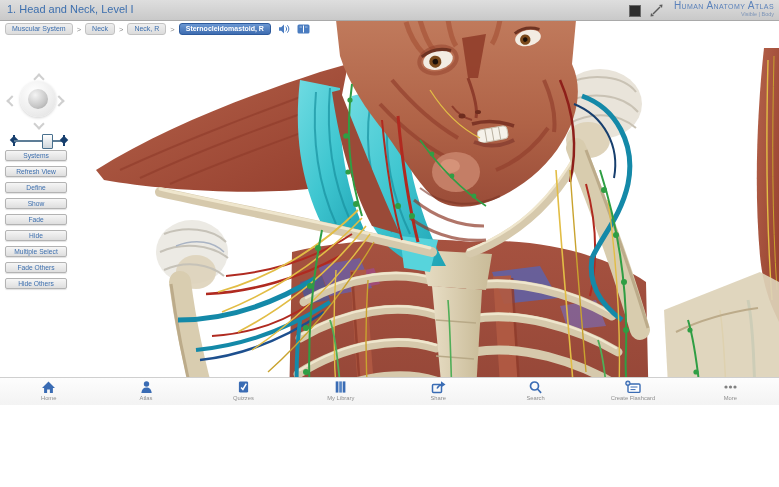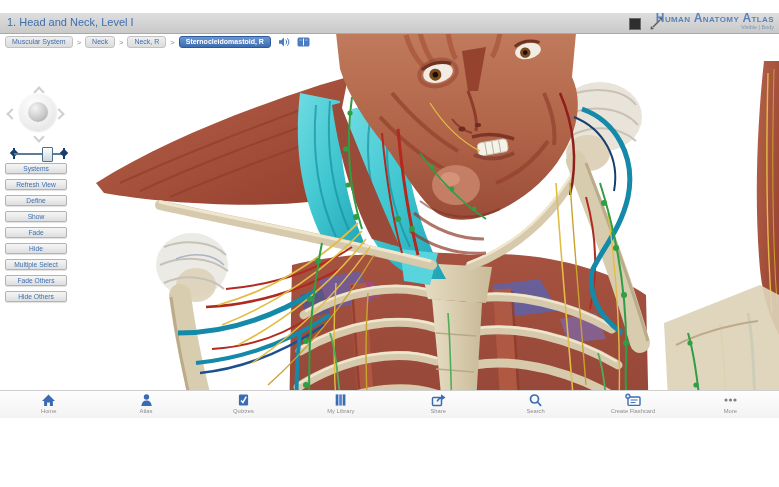--- a/index.html
+++ b/index.html
@@ -1,26 +1,26 @@
 <!DOCTYPE html>
 <html><head>
 <meta charset="utf-8">
 <style>
   html,body{margin:0;padding:0;background:#fff;}
   .app{position:relative;width:779px;height:405px;overflow:hidden;background:#0f172a;
-       font-family:"Liberation Sans",sans-serif;margin-top:13px;-webkit-font-smoothing:antialiased;}
+       font-family:"Liberation Sans",sans-serif;-webkit-font-smoothing:antialiased;}
 
   
   .titlebar{position:absolute;top:0;left:0;right:0;height:20px;
     background:linear-gradient(#dedede,#c9c9c9);border-bottom:1px solid #a9a9a9;z-index:30;}
   .tb-title{position:absolute;left:7px;top:3px;font-size:11px;color:#3d6fae;}
   .tb-icons{position:absolute;right:116px;top:4px;display:flex;gap:9px;align-items:center;}
   .tb-square{width:10px;height:10px;background:#2e2e2e;border:1px solid #6a6a6a;}
   .logo{position:absolute;right:5px;top:1px;text-align:right;line-height:9px;}
-  .logo-main{font-size:12px;font-variant:small-caps;letter-spacing:.4px;color:#5b82bb;font-weight:bold;}
+  .logo-main{font-size:10px;font-variant:small-caps;letter-spacing:.4px;color:#5b82bb;font-weight:normal;}
   .logo-sub{font-size:5.5px;color:#7d95b8;}
 
   
   .crumbs{position:absolute;top:23px;left:5px;display:flex;align-items:center;gap:4px;z-index:25;}
   .chip{background:linear-gradient(#efefef,#dcdcdc);border:1px solid #c2c2c2;border-radius:3px;
         color:#3d6fae;font-size:7px;padding:1px 6px;line-height:8px;cursor:default;}
   .chip.sel{background:linear-gradient(#6b97d2,#3e6cb0);border-color:#2d5a9c;color:#fff;font-weight:bold;}
   .crumb-sep{color:#8a8a8a;font-size:7.5px;}
   .crumb-ico{display:inline-flex;margin-left:3px;}
 

